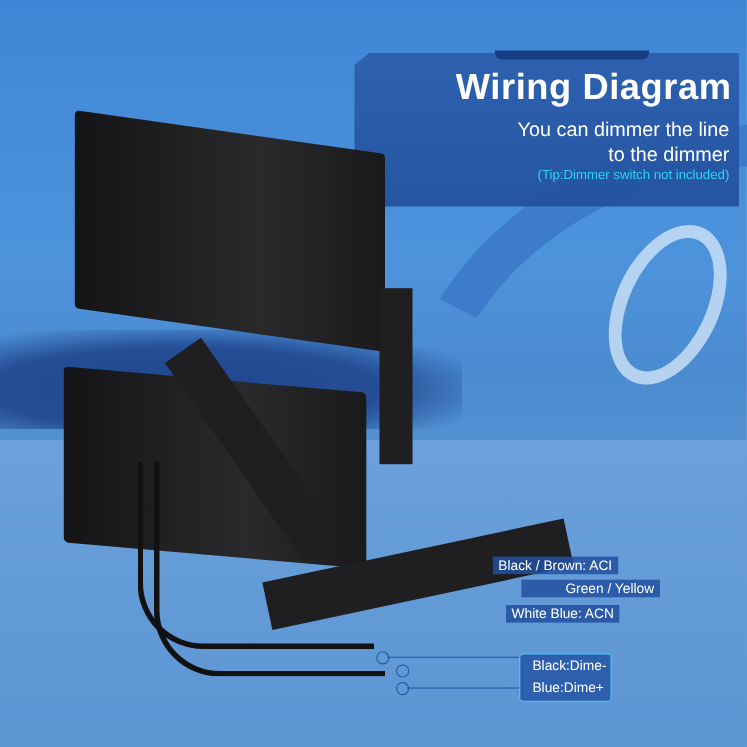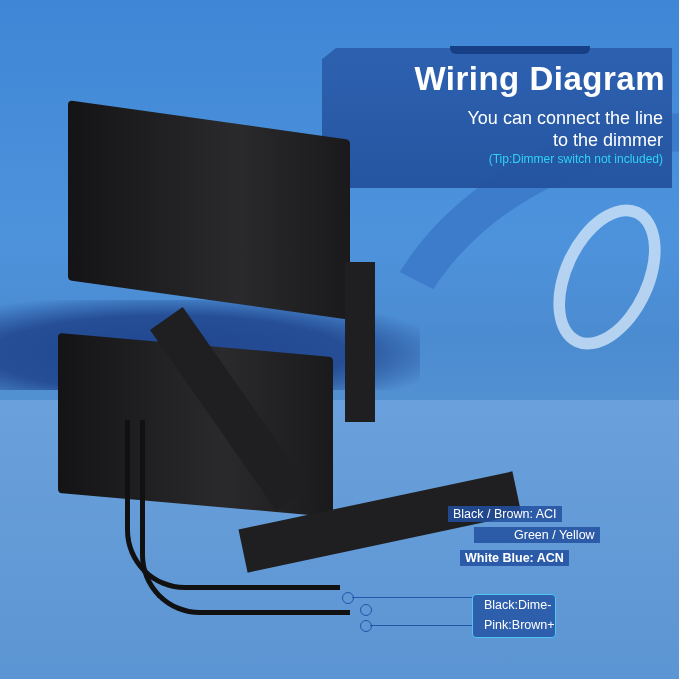--- a/index.html
+++ b/index.html
@@ -24,41 +24,41 @@
   .lamp.top{left:68px;top:120px;width:282px;height:180px;transform:skewY(8deg);background:linear-gradient(90deg,#141416,#2a2a2d 60%,#1a1a1c);}
   .lamp.bot{left:58px;top:345px;width:275px;height:160px;transform:skewY(5deg);background:linear-gradient(90deg,#141416,#2a2a2d 60%,#1a1a1c);}
   .bracket{position:absolute;background:#1f1f21;}
   .bracket.arm{left:150px;top:330px;width:40px;height:220px;transform:rotate(-35deg);transform-origin:top left;}
   .bracket.base{left:240px;top:500px;width:280px;height:44px;transform:rotate(-12deg);}
   .bracket.right{left:345px;top:262px;width:30px;height:160px;}
   .cable{position:absolute;border-bottom:5px solid #111;border-left:5px solid #111;border-radius:0 0 0 60px;}
   .cable.c1{left:125px;top:420px;width:210px;height:165px;}
   .cable.c2{left:140px;top:420px;width:205px;height:190px;}
   .label{position:absolute;background:rgba(34,80,160,.85);color:#fff;font-size:12.5px;padding:1px 5px;margin-left:16px;}
-  .l1{left:432px;top:506px;} .l2{left:458px;top:527px;padding-left:40px;} .l3{left:444px;top:550px;font-weight:bold;}
+  .l1{left:432px;top:506px;} .l2{left:458px;top:527px;padding-left:40px;} .l3{left:444px;top:550px;}
   .dimbox{position:absolute;left:472px;top:594px;width:82px;height:42px;border:1.5px solid #4fc6f3;border-radius:4px;background:rgba(38,85,165,.85);}
   .dim{position:absolute;left:484px;color:#fff;font-size:12.5px;}
   .d1{top:598px;} .d2{top:618px;}
   .node{position:absolute;width:10px;height:10px;border:1.5px solid #1e58a8;border-radius:50%;}
   .line{position:absolute;height:1px;background:#1e58a8;}
 </style>
 </head>
 <body>
 
 <div class="scene">
   <div class="city"></div>
   <div class="floor"></div>
   <div class="arch"></div>
   <div class="ring"></div>
 </div>
 
 <div class="panel"></div>
 <div class="panel-notch"></div>
 <div class="title">Wiring Diagram</div>
-<div class="sub1">You can connect the line</div>
+<div class="sub1">You can dimmer the line</div>
 <div class="sub2">to the dimmer</div>
 <div class="tip">(Tip:Dimmer switch not included)</div>
 
 <div class="lamp top"></div>
 <div class="lamp bot"></div>
 <div class="bracket right"></div>
 <div class="bracket arm"></div>
 <div class="bracket base"></div>
 <div class="cable c1"></div>
 <div class="cable c2"></div>
@@ -68,13 +68,13 @@
 <div class="node" style="left:342px;top:592px;"></div>
 <div class="node" style="left:360px;top:604px;"></div>
 <div class="node" style="left:360px;top:620px;"></div>
 
 <div class="label l1">Black / Brown: ACI</div>
 <div class="label l2">Green / Yellow</div>
 <div class="label l3">White Blue: ACN</div>
 
 <div class="dimbox"></div>
 <div class="dim d1">Black:Dime-</div>
-<div class="dim d2">Pink:Brown+</div>
+<div class="dim d2">Blue:Dime+</div>
 
 </body></html>

